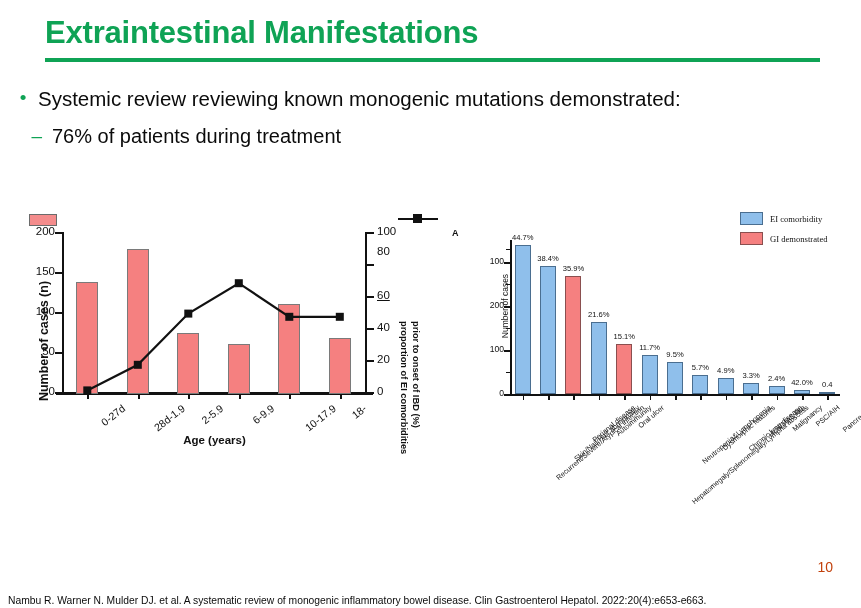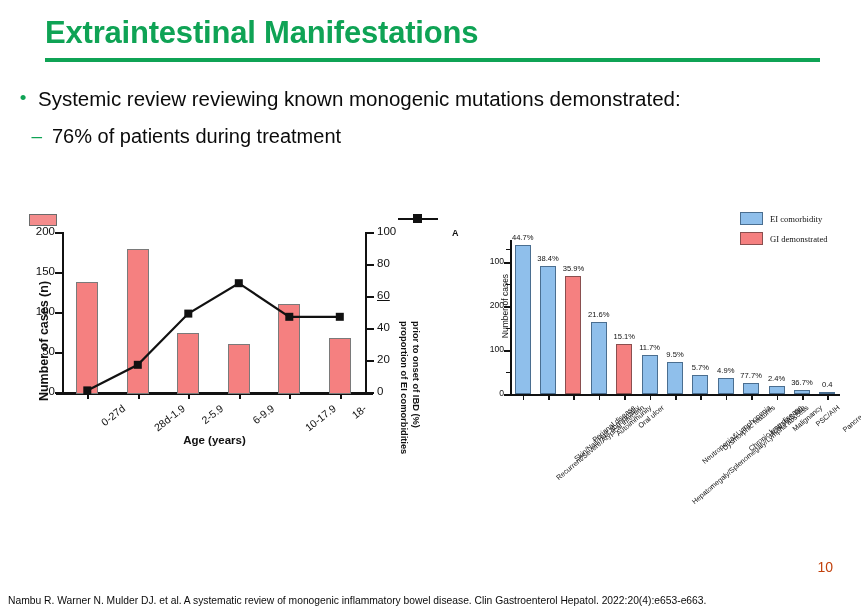--- a/index.html
+++ b/index.html
@@ -154,21 +154,21 @@
       <div id="pa-y2tick-holder">
           <div class="pa-y2tick" style="top: 160px;"></div>
           <div class="pa-y2tick-lab" style="top: 160px;">0</div>
           <div class="pa-y2tick" style="top: 128px;"></div>
           <div class="pa-y2tick-lab" style="top: 128px;">20</div>
           <div class="pa-y2tick" style="top: 96px;"></div>
           <div class="pa-y2tick-lab" style="top: 96px;">40</div>
           <div class="pa-y2tick" style="top: 64px;"></div>
           <div class="pa-y2tick-lab" style="top: 64px; text-decoration: underline;">60</div>
           <div class="pa-y2tick" style="top: 32px;"></div>
-          <div class="pa-y2tick-lab" style="top: 32px;">80</div>
+          <div class="pa-y2tick-lab" style="top: 20px;">80</div>
           <div class="pa-y2tick" style="top: 0px;"></div>
           <div class="pa-y2tick-lab" style="top: 0px;">100</div>
         </div>
       <div id="pa-bars">
           <div class="pa-bar" style="height: 112px; left: 14.25px;"></div>
           <div class="pa-bar" style="height: 144.8px; left: 64.75px;"></div>
           <div class="pa-bar" style="height: 60.8px; left: 115.25px;"></div>
           <div class="pa-bar" style="height: 49.6px; left: 165.75px;"></div>
           <div class="pa-bar" style="height: 89.6px; left: 216.25px;"></div>
           <div class="pa-bar" style="height: 56px; left: 266.75px;"></div>
@@ -244,25 +244,25 @@
           <div class="pb-dlab" style="left: 94.2308px; top: 92.28px;">15.1%</div>
           <div class="pb-bar ei" style="height: 38.72px; left: 131.615px;"></div>
           <div class="pb-dlab" style="left: 119.615px; top: 103.28px;">11.7%</div>
           <div class="pb-bar ei" style="height: 31.68px; left: 157px;"></div>
           <div class="pb-dlab" style="left: 145px; top: 110.32px;">9.5%</div>
           <div class="pb-bar ei" style="height: 18.92px; left: 182.385px;"></div>
           <div class="pb-dlab" style="left: 170.385px; top: 123.08px;">5.7%</div>
           <div class="pb-bar ei" style="height: 16.28px; left: 207.769px;"></div>
           <div class="pb-dlab" style="left: 195.769px; top: 125.72px;">4.9%</div>
           <div class="pb-bar ei" style="height: 11px; left: 233.154px;"></div>
-          <div class="pb-dlab" style="left: 221.154px; top: 131px;">77.7%</div>
+          <div class="pb-dlab" style="left: 221.154px; top: 131px;">3.3%</div>
           <div class="pb-bar ei" style="height: 7.92px; left: 258.538px;"></div>
           <div class="pb-dlab" style="left: 246.538px; top: 134.08px;">2.4%</div>
           <div class="pb-bar ei" style="height: 3.52px; left: 283.923px;"></div>
-          <div class="pb-dlab" style="left: 271.923px; top: 138.48px;">36.7%</div>
+          <div class="pb-dlab" style="left: 271.923px; top: 138.48px;">42.0%</div>
           <div class="pb-bar ei" style="height: 2.2px; left: 309.308px;"></div>
           <div class="pb-dlab" style="left: 297.308px; top: 139.8px;">0.4</div>
         </div>
       <div id="pb-xticks">
           <div class="pb-xtick" style="left: 12.6923px;"></div>
           <div class="pb-xlab" style="left: 17.6923px;">Recurrent/Severe/Atypical infection</div>
           <div class="pb-xtick" style="left: 38.0769px;"></div>
           <div class="pb-xlab" style="left: 43.0769px;">Skin/Nail/Hair abnormality</div>
           <div class="pb-xtick" style="left: 63.4615px;"></div>
           <div class="pb-xlab" style="left: 68.4615px;">Perianal disease</div>

